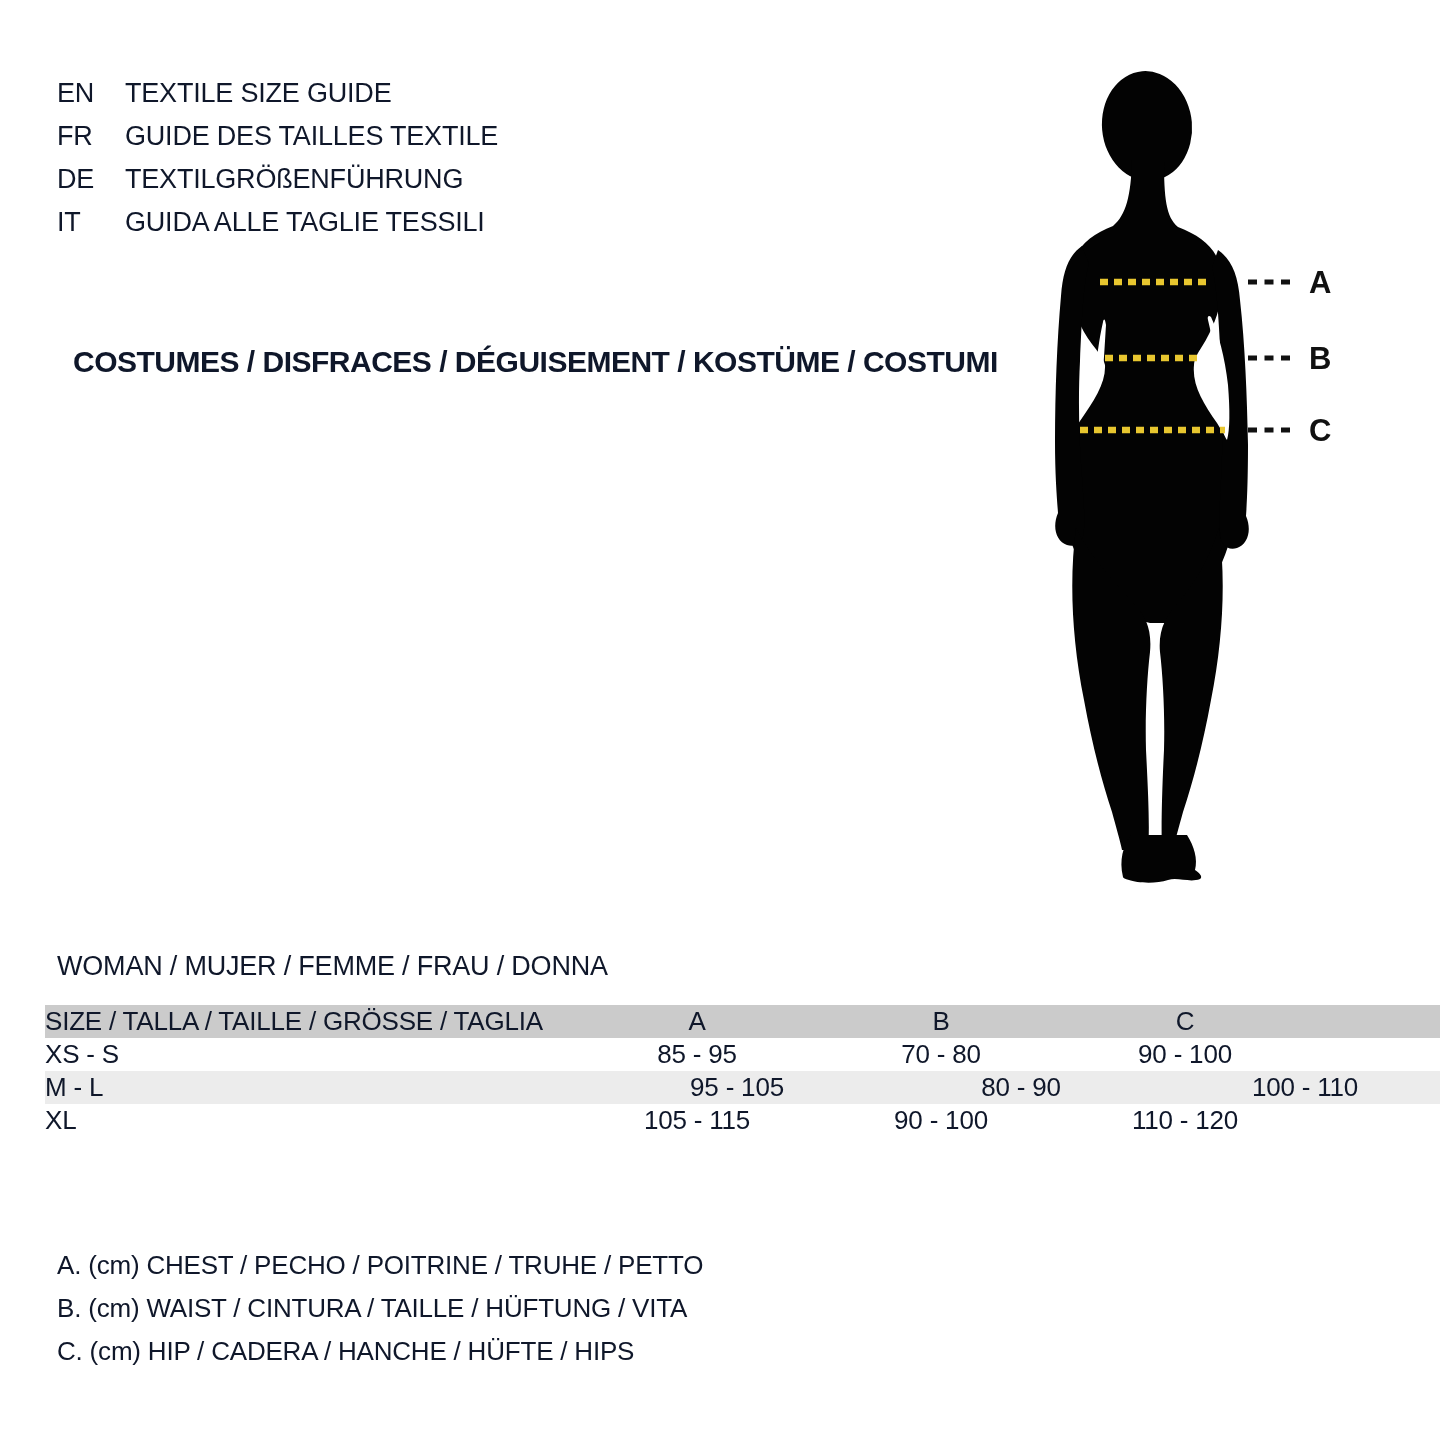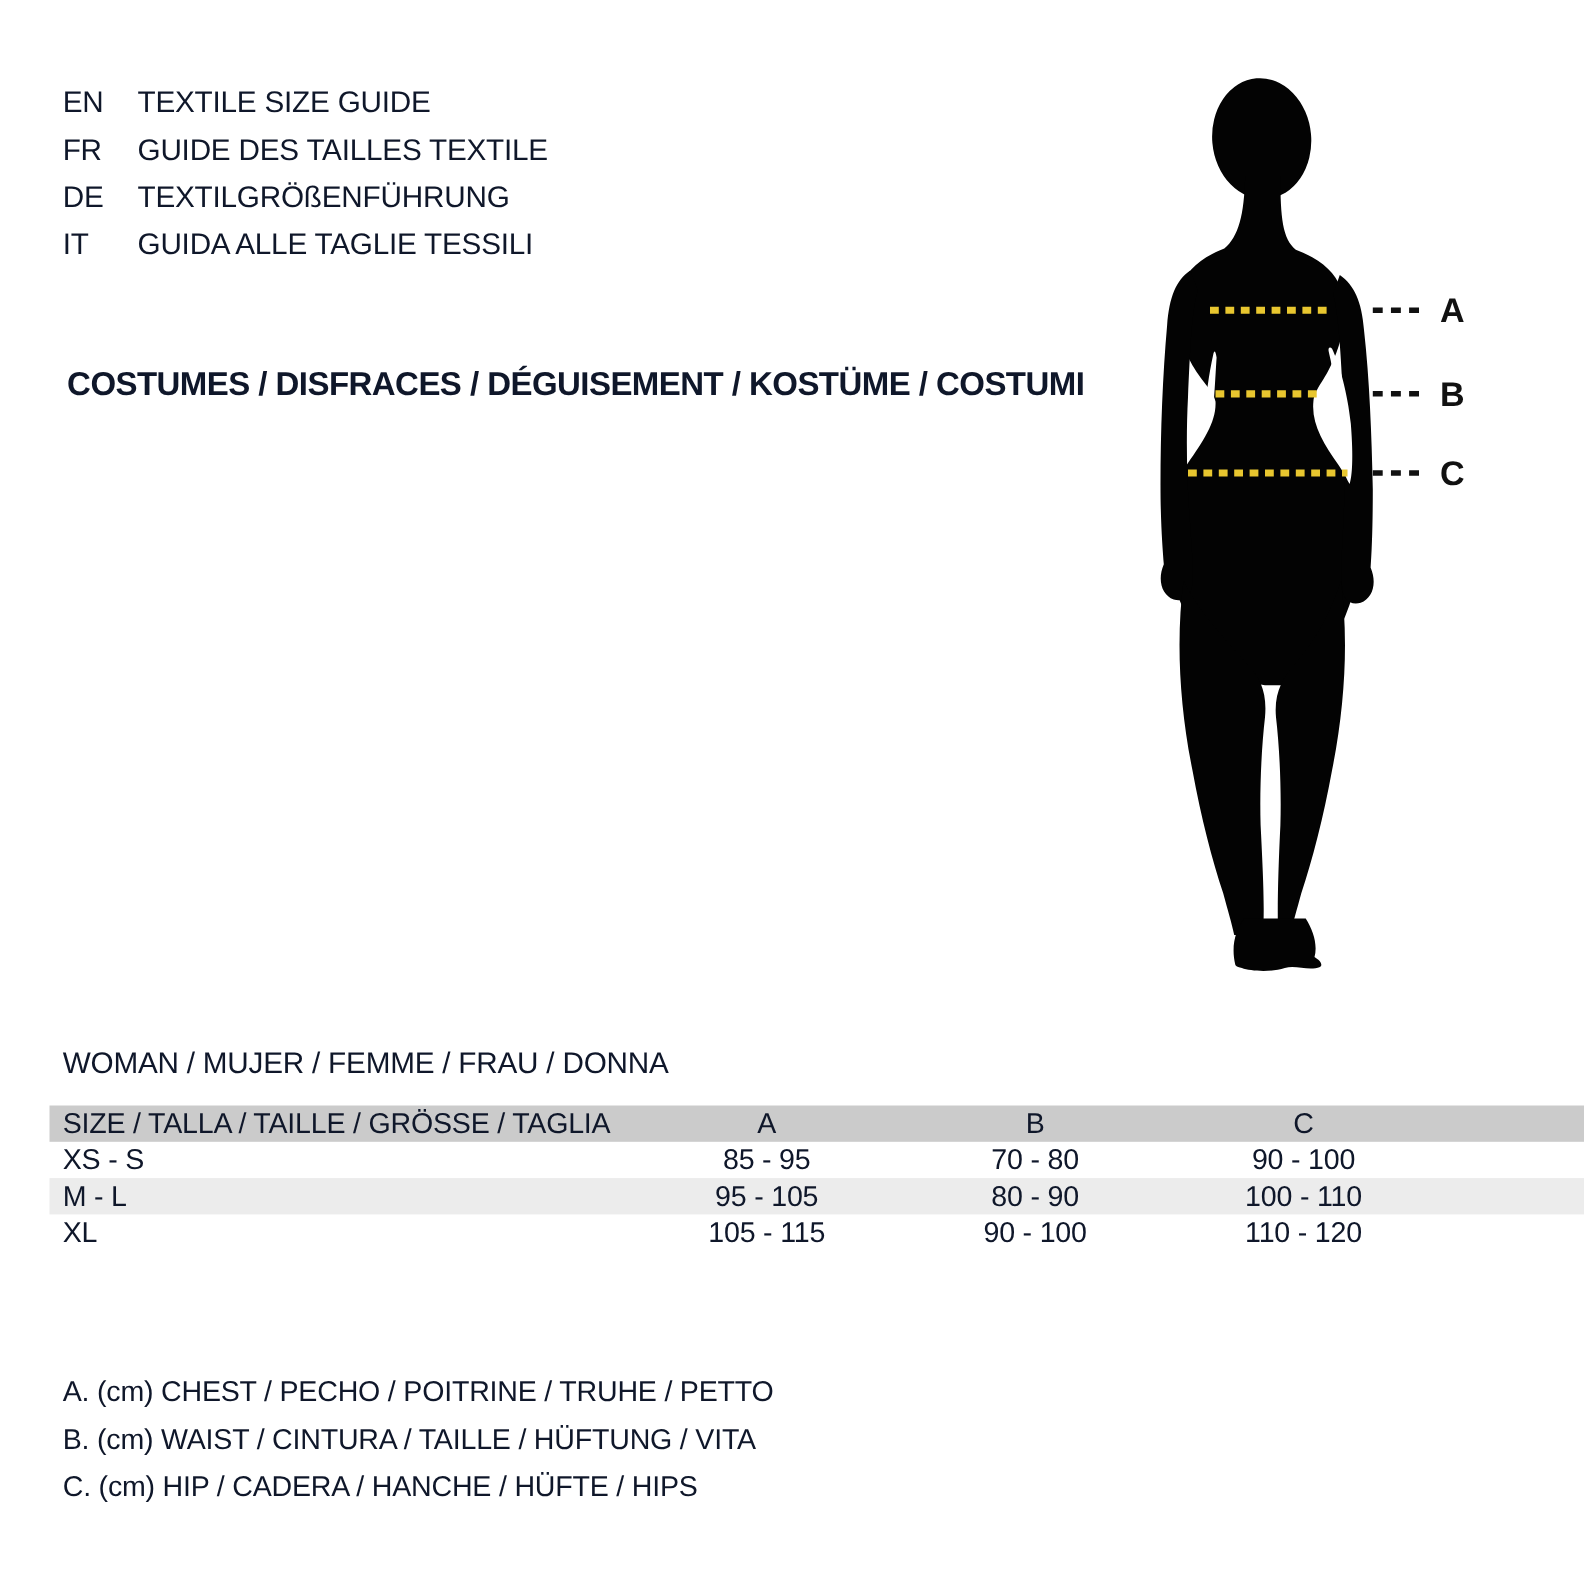--- a/index.html
+++ b/index.html
@@ -12,21 +12,21 @@
     color:#0f172a;
     letter-spacing:-0.2px;
   }
   
   .lang-list{position:absolute;left:57px;top:72px;}
   .lang-row{display:flex;height:43px;align-items:center;font-size:27px;}
   .lang-code{width:68px;flex:0 0 68px;}
   .lang-label{white-space:nowrap;}
   
   .category{
-    position:absolute;left:57px;top:329px;margin:4px;
+    position:absolute;left:57px;top:329px;margin:16px;
     font-size:30px;font-weight:bold;letter-spacing:-0.5px;
     line-height:34px;white-space:nowrap;
   }
   
   .figure-svg{position:absolute;left:1020px;top:60px;}
   .figure-svg text{
     font-family:"Liberation Sans","DejaVu Sans",sans-serif;
     font-weight:bold;font-size:31px;fill:#111111;
   }
   
@@ -35,24 +35,24 @@
     font-size:27px;font-weight:normal;white-space:nowrap;text-align:right;
   }
   
   .size-table{position:absolute;left:45px;top:1005px;width:1395px;}
   .t-row{
     display:grid;
     grid-template-columns:530px 244px 244px 244px 1fr;
     height:33px;align-items:center;
     font-size:26px;
   }
-  .t-row .c-size{padding-left:12px;text-align:left;}
+  .t-row .c-size{text-align:left;}
   .t-row .c-val{text-align:center;}
   .t-head{background:#cbcbcb;}
-  .t-row.alt{background:#ececec;}
+  .t-row.alt{background:#ececec;gap:40px;}
   
   .legend{position:absolute;left:57px;top:1244px;}
   .legend-row{height:43px;display:flex;align-items:center;font-size:26px;white-space:nowrap;}
 </style>
 </head>
 <body>
 
 <div class="page">
 
   <section class="lang-list">

